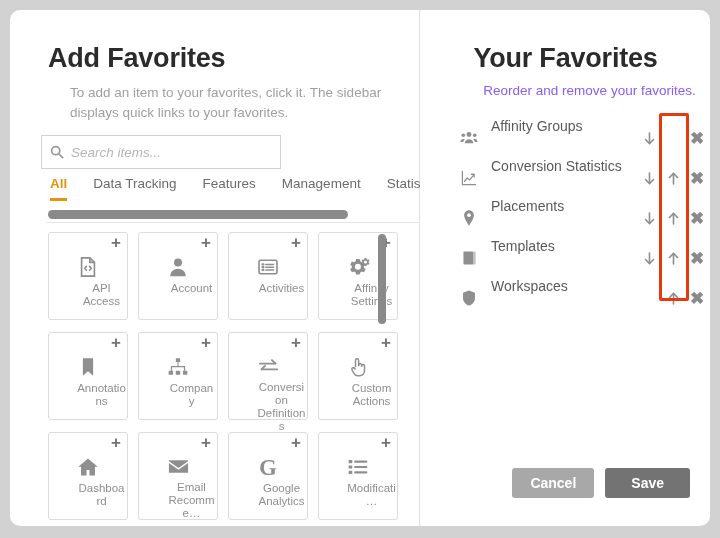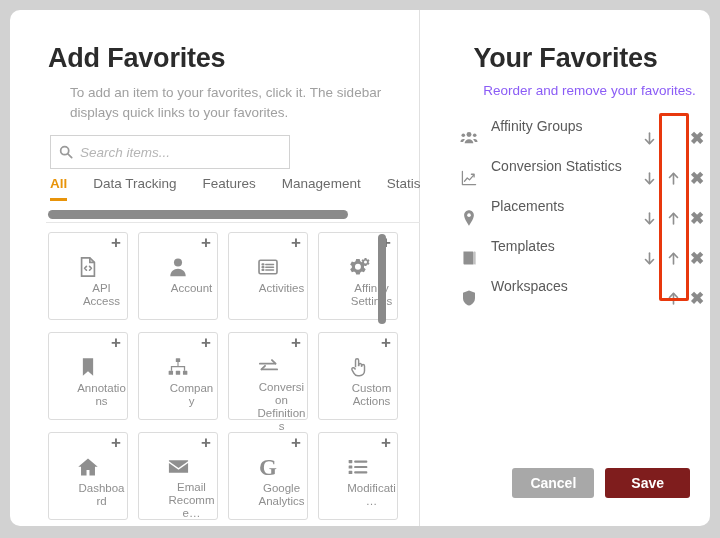--- a/index.html
+++ b/index.html
@@ -55,21 +55,21 @@
     width: 330px;
     font-size: 13.5px;
     color: #a0a0a0;
     line-height: 1.45;
     margin-left: 21px;
   }
 
   
   #search-wrap {
     position: absolute;
-    left: 40px;
+    left: 31px;
     top: 125px;
     width: 240px;
     height: 32px;
     border: 1px solid #d2d2d2;
     background: #fff;
     display: flex;
     align-items: center;
     padding: 16px 8px;
   }
   #search-icon {
@@ -346,21 +346,21 @@
     border: none;
     border-radius: 3px;
     font-family: "Liberation Sans", sans-serif;
     font-size: 14px;
     font-weight: bold;
     color: #ffffff;
     cursor: pointer;
     padding: 0 18px;
   }
   #cancel-button { background: #a8a8a8; }
-  #save-button { background: #7f1d1d; padding: 0 26px; }
+  #save-button { background: #737373; padding: 0 26px; }
 </style>
 </head>
 <body>
 
 <div id="card">
 
   <div id="left-panel">
 
     <div class="panel-title" id="add-fav-title">Add Favorites</div>
 

